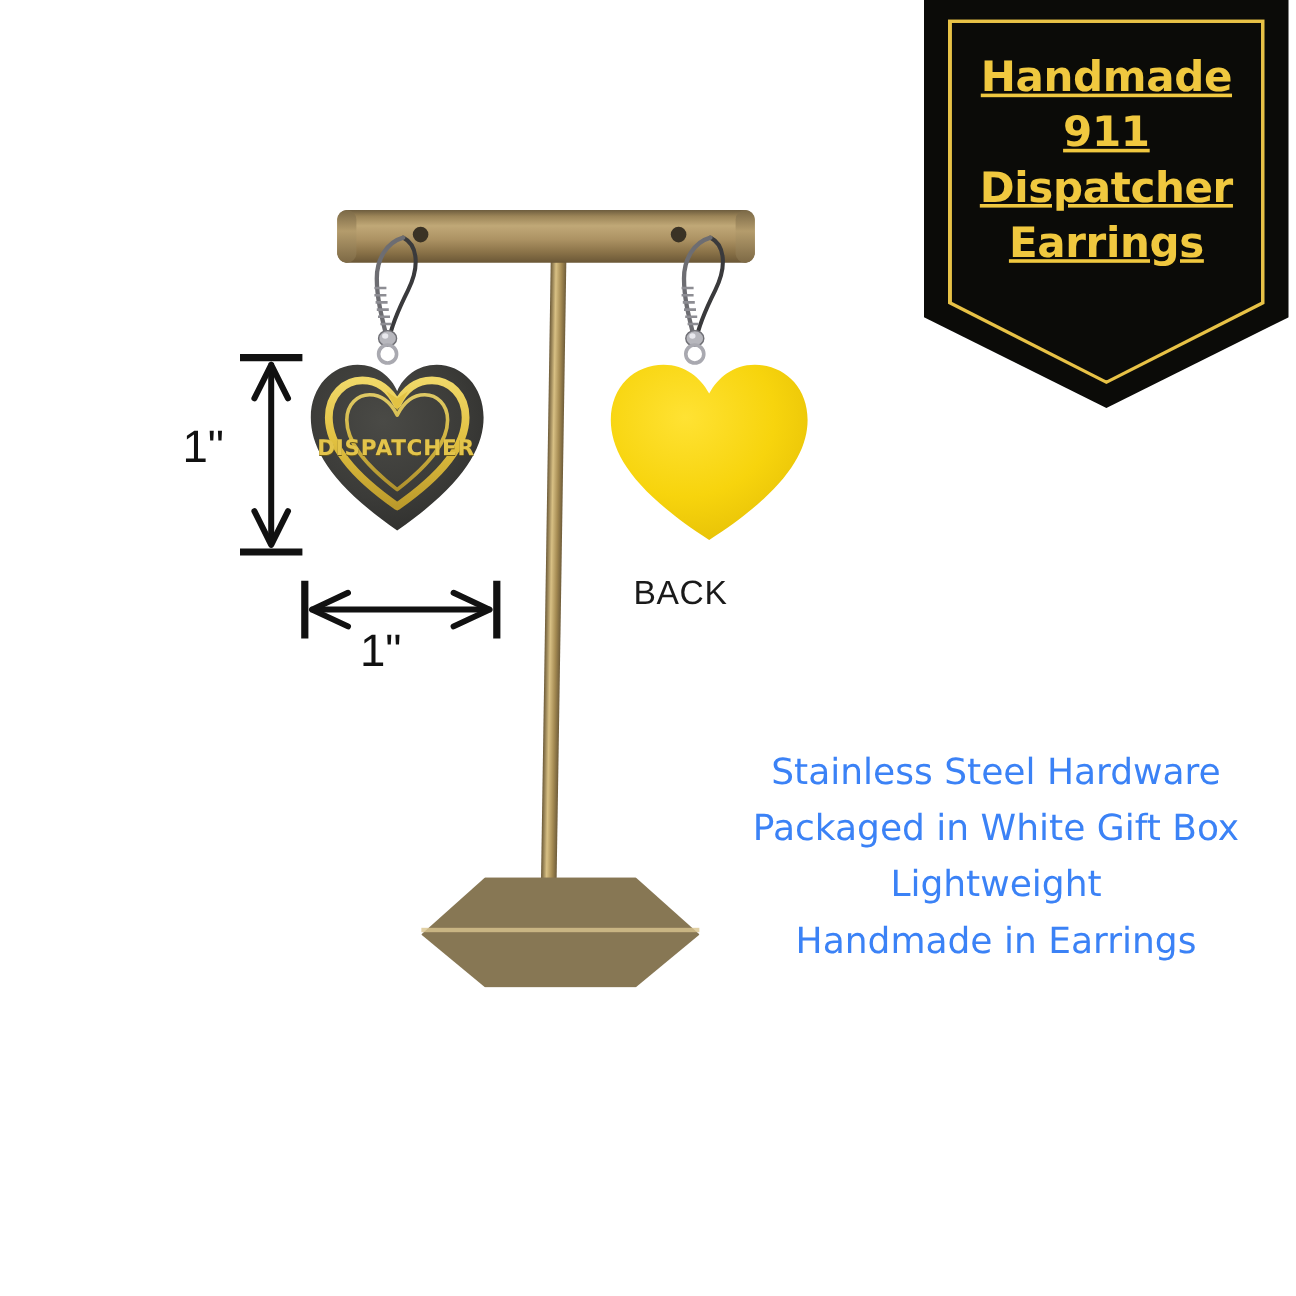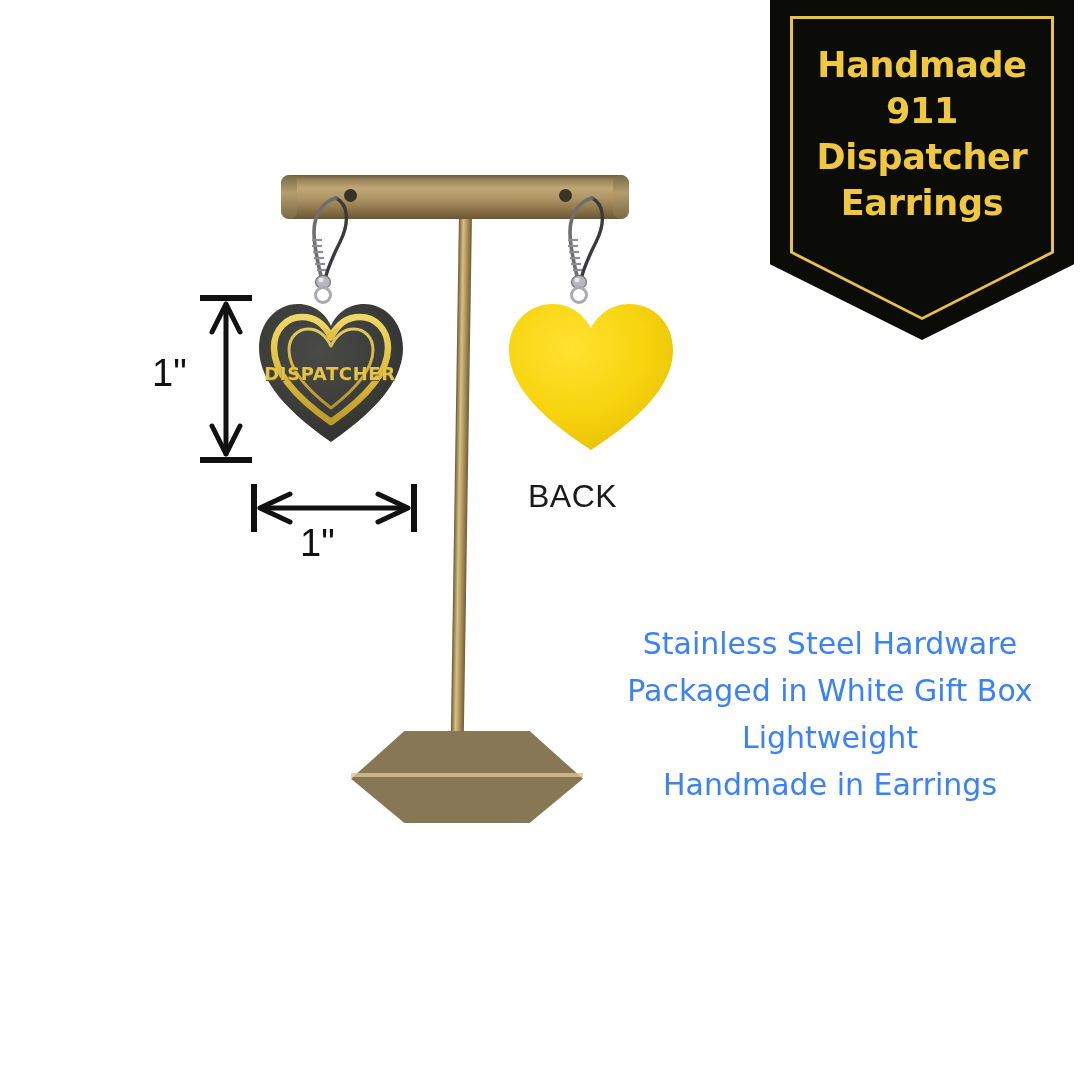--- a/index.html
+++ b/index.html
@@ -54,39 +54,40 @@
     left: 782px;
     top: 42px;
     width: 280px;
     text-align: center;
     color: #f0c83f;
     font-family: "DejaVu Sans", sans-serif;
     font-weight: bold;
     font-size: 35px;
     line-height: 46px;
     letter-spacing: -0.3px;
+    text-decoration: underline;
   }
   .badge-line { display: block; }
 
   
   .lbl-front {
     position: absolute;
     left: 266px;
     top: 108px;
     font-family: "Liberation Sans", sans-serif;
     font-size: 40px;
     color: #1a1a1a;
     letter-spacing: 0.5px;
   }
   .lbl-back {
     position: absolute;
     left: 528px;
     top: 478px;
     font-family: "Liberation Sans", sans-serif;
-    font-size: 32px;
+    font-size: 28px;
     color: #1a1a1a;
     letter-spacing: 0.5px;
   }
 
   
   .features {
     position: absolute;
     left: 596px;
     top: 620px;
     width: 468px;

